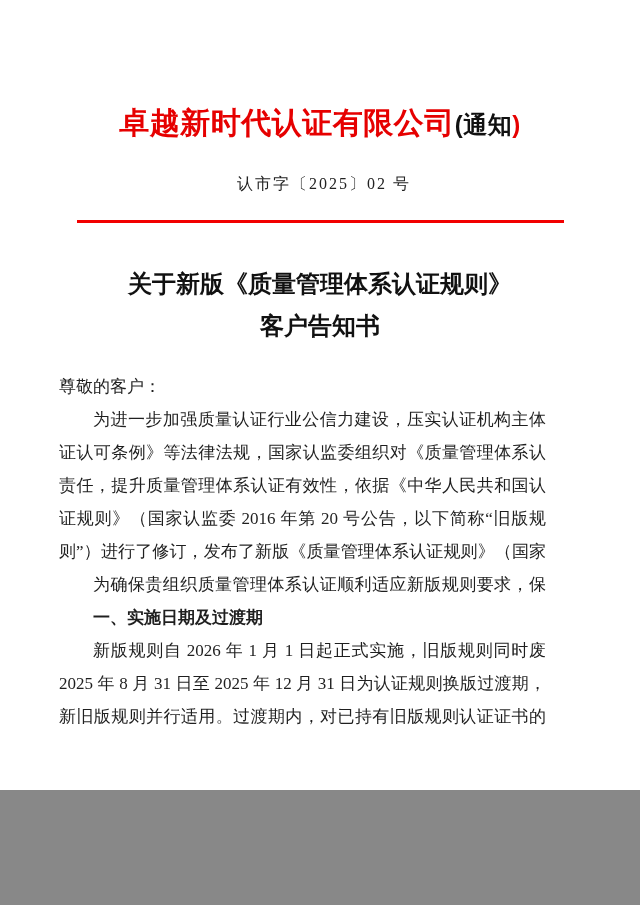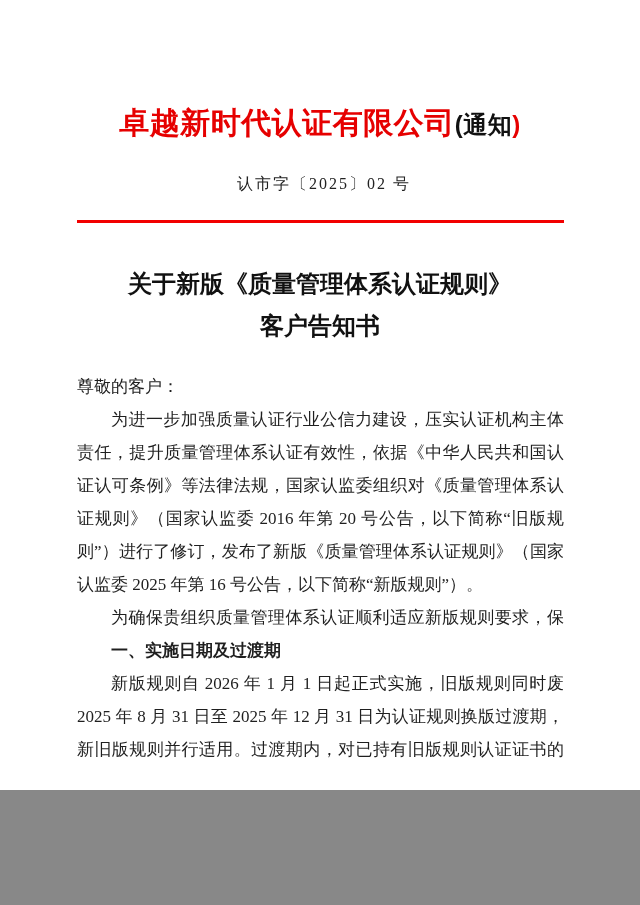--- a/index.html
+++ b/index.html
@@ -57,21 +57,21 @@
     font-family: Liberation Serif, serif;
     font-weight: 700;
     font-size: 24px;
     color: #111111;
     margin-top: 15px;
   }
   .doc-title .t-line { height: 42px; line-height: 34px; }
   .content {
     position: absolute;
     top: 370px;
-    left: 77px;
+    left: 59px;
     width: 487px;
     font-size: 17px;
     color: #1f1f1f;
   }
   .line {
     height: 33px;
     line-height: 33px;
     overflow: hidden;
     text-align: justify;
     text-align-last: justify;
@@ -106,25 +106,24 @@
   <div class="red-divider"></div>
 
   <div class="doc-title">
     <div class="t-line">关于新版《质量管理体系认证规则》</div>
     <div class="t-line">客户告知书</div>
   </div>
 
   <div class="content">
     <div class="line short">尊敬的客户：</div>
     <div class="line indent">为进一步加强质量认证行业公信力建设，压实认证机构主体</div>
+    <div class="line">证认可条例》等法律法规，国家认监委组织对《质量管理体系认</div>
     <div class="line">责任，提升质量管理体系认证有效性，依据《中华人民共和国认</div>
-    <div class="line">证认可条例》等法律法规，国家认监委组织对《质量管理体系认</div>
     <div class="line">证规则》（国家认监委 2016 年第 20 号公告，以下简称“旧版规</div>
     <div class="line">则”）进行了修订，发布了新版《质量管理体系认证规则》（国家</div>
-    <div class="line short">认监委 2025 年第 16 号公告，以下简称“新版规则”）。</div>
     <div class="line indent">为确保贵组织质量管理体系认证顺利适应新版规则要求，保</div>
     <div class="line short indent heading">一、实施日期及过渡期</div>
     <div class="line indent">新版规则自 2026 年 1 月 1 日起正式实施，旧版规则同时废止。</div>
     <div class="line">2025 年 8 月 31 日至 2025 年 12 月 31 日为认证规则换版过渡期，</div>
     <div class="line">新旧版规则并行适用。过渡期内，对已持有旧版规则认证证书的</div>
   </div>
 
   <div class="page-number">—1—</div>
 
 </div>

